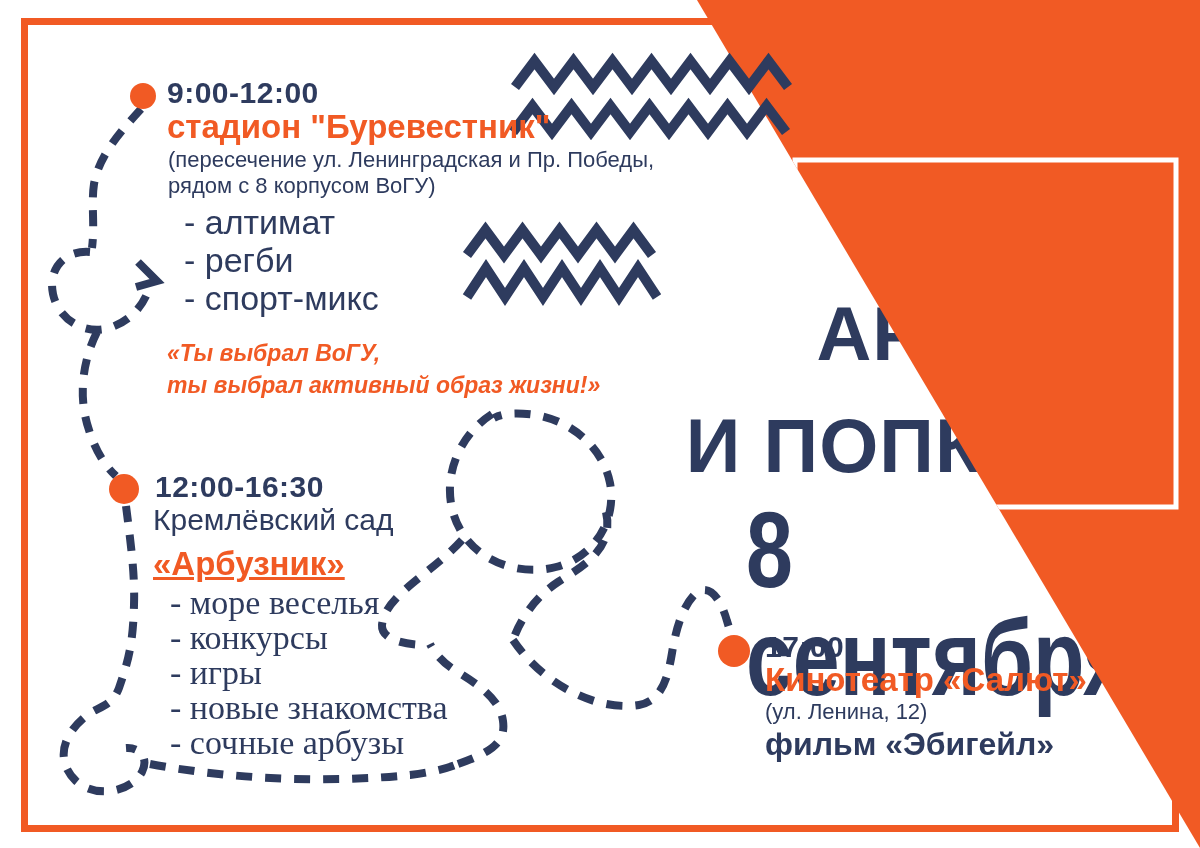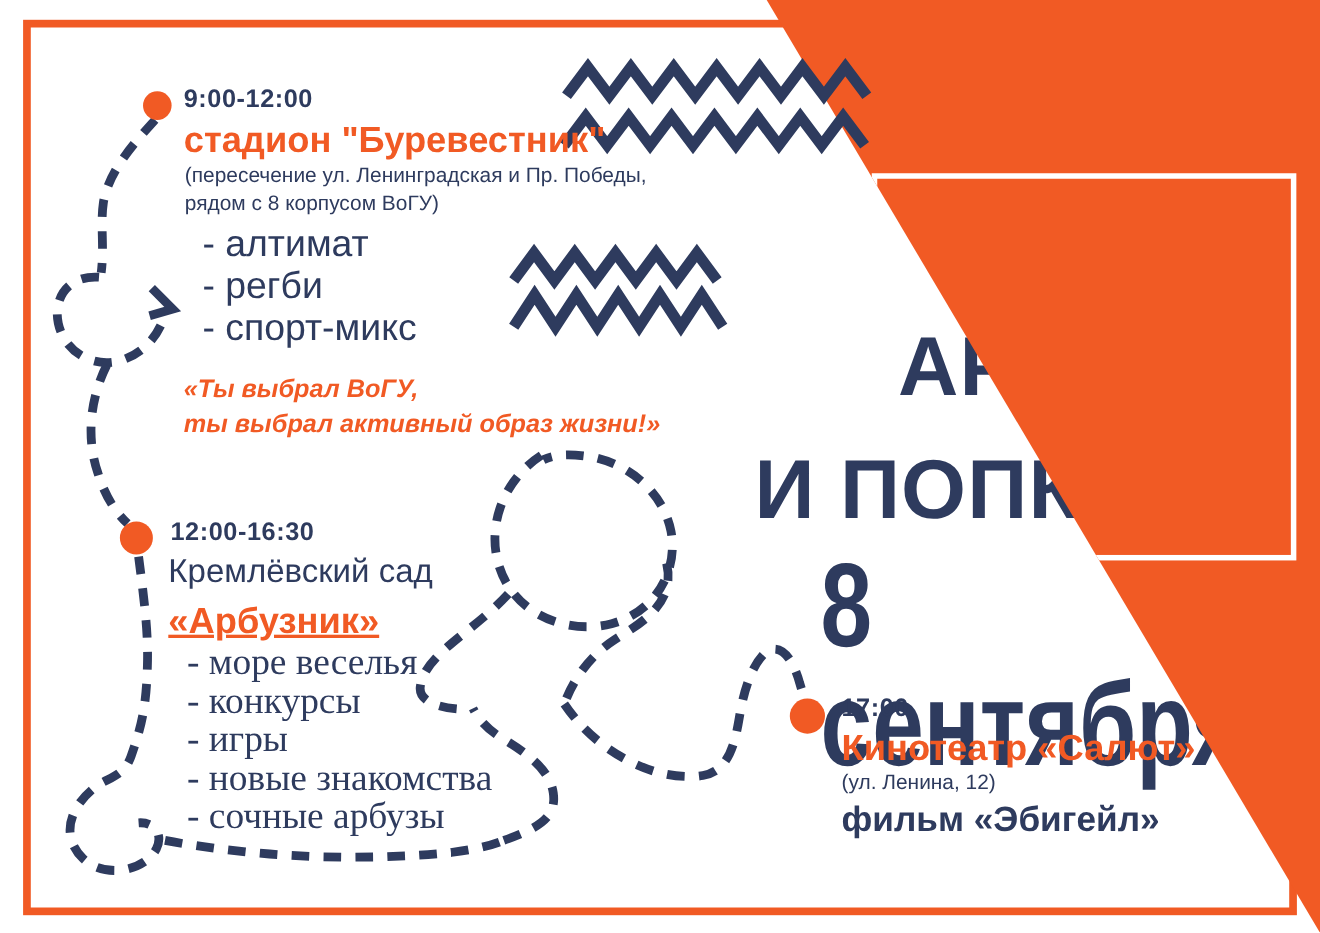--- a/index.html
+++ b/index.html
@@ -5,24 +5,24 @@
   html,body{margin:0;padding:0;background:#ffffff;}
   .poster{position:relative;width:1200px;height:848px;background:#ffffff;overflow:hidden;
           font-family:"Liberation Sans",sans-serif;color:#2E3B5E;}
   .frame{position:absolute;left:21px;top:18px;width:1144px;height:800px;
          border:7px solid #F15A24;z-index:1;}
   .layer{position:absolute;left:0;top:0;width:1200px;height:848px;}
   .z2{z-index:2}.z3{z-index:3}.z4{z-index:4}
 
   .txt{position:absolute;white-space:nowrap;}
   .navy{color:#2E3B5E}.orange{color:#F15A24}
-  .time{font-size:23px;font-weight:bold;letter-spacing:.5px;}
+  .time{font-size:30px;font-weight:bold;letter-spacing:.5px;}
   .place{font-size:33px;font-weight:bold;}
   .place-reg{font-size:30px;font-weight:normal;text-align:center;}
-  .addr{font-size:19px;line-height:26px;font-weight:normal;}
+  .addr{font-size:22px;line-height:26px;font-weight:normal;}
   .items{font-size:34px;font-weight:normal;}
   .quote{font-size:23px;line-height:32px;font-weight:bold;font-style:italic;}
   .film{font-size:32px;font-weight:600;}
 
   .title-block{position:absolute;right:50px;top:166px;text-align:right;
                font-size:76px;font-weight:bold;line-height:112px;letter-spacing:1px;color:#2E3B5E;}
   .date-block{position:absolute;left:746px;top:496px;font-size:108px;line-height:108px;
               font-weight:bold;color:#2E3B5E;transform:scaleX(0.78);transform-origin:left top;}
 
   .logo{position:absolute;text-align:center;color:#2E3B5E;}

